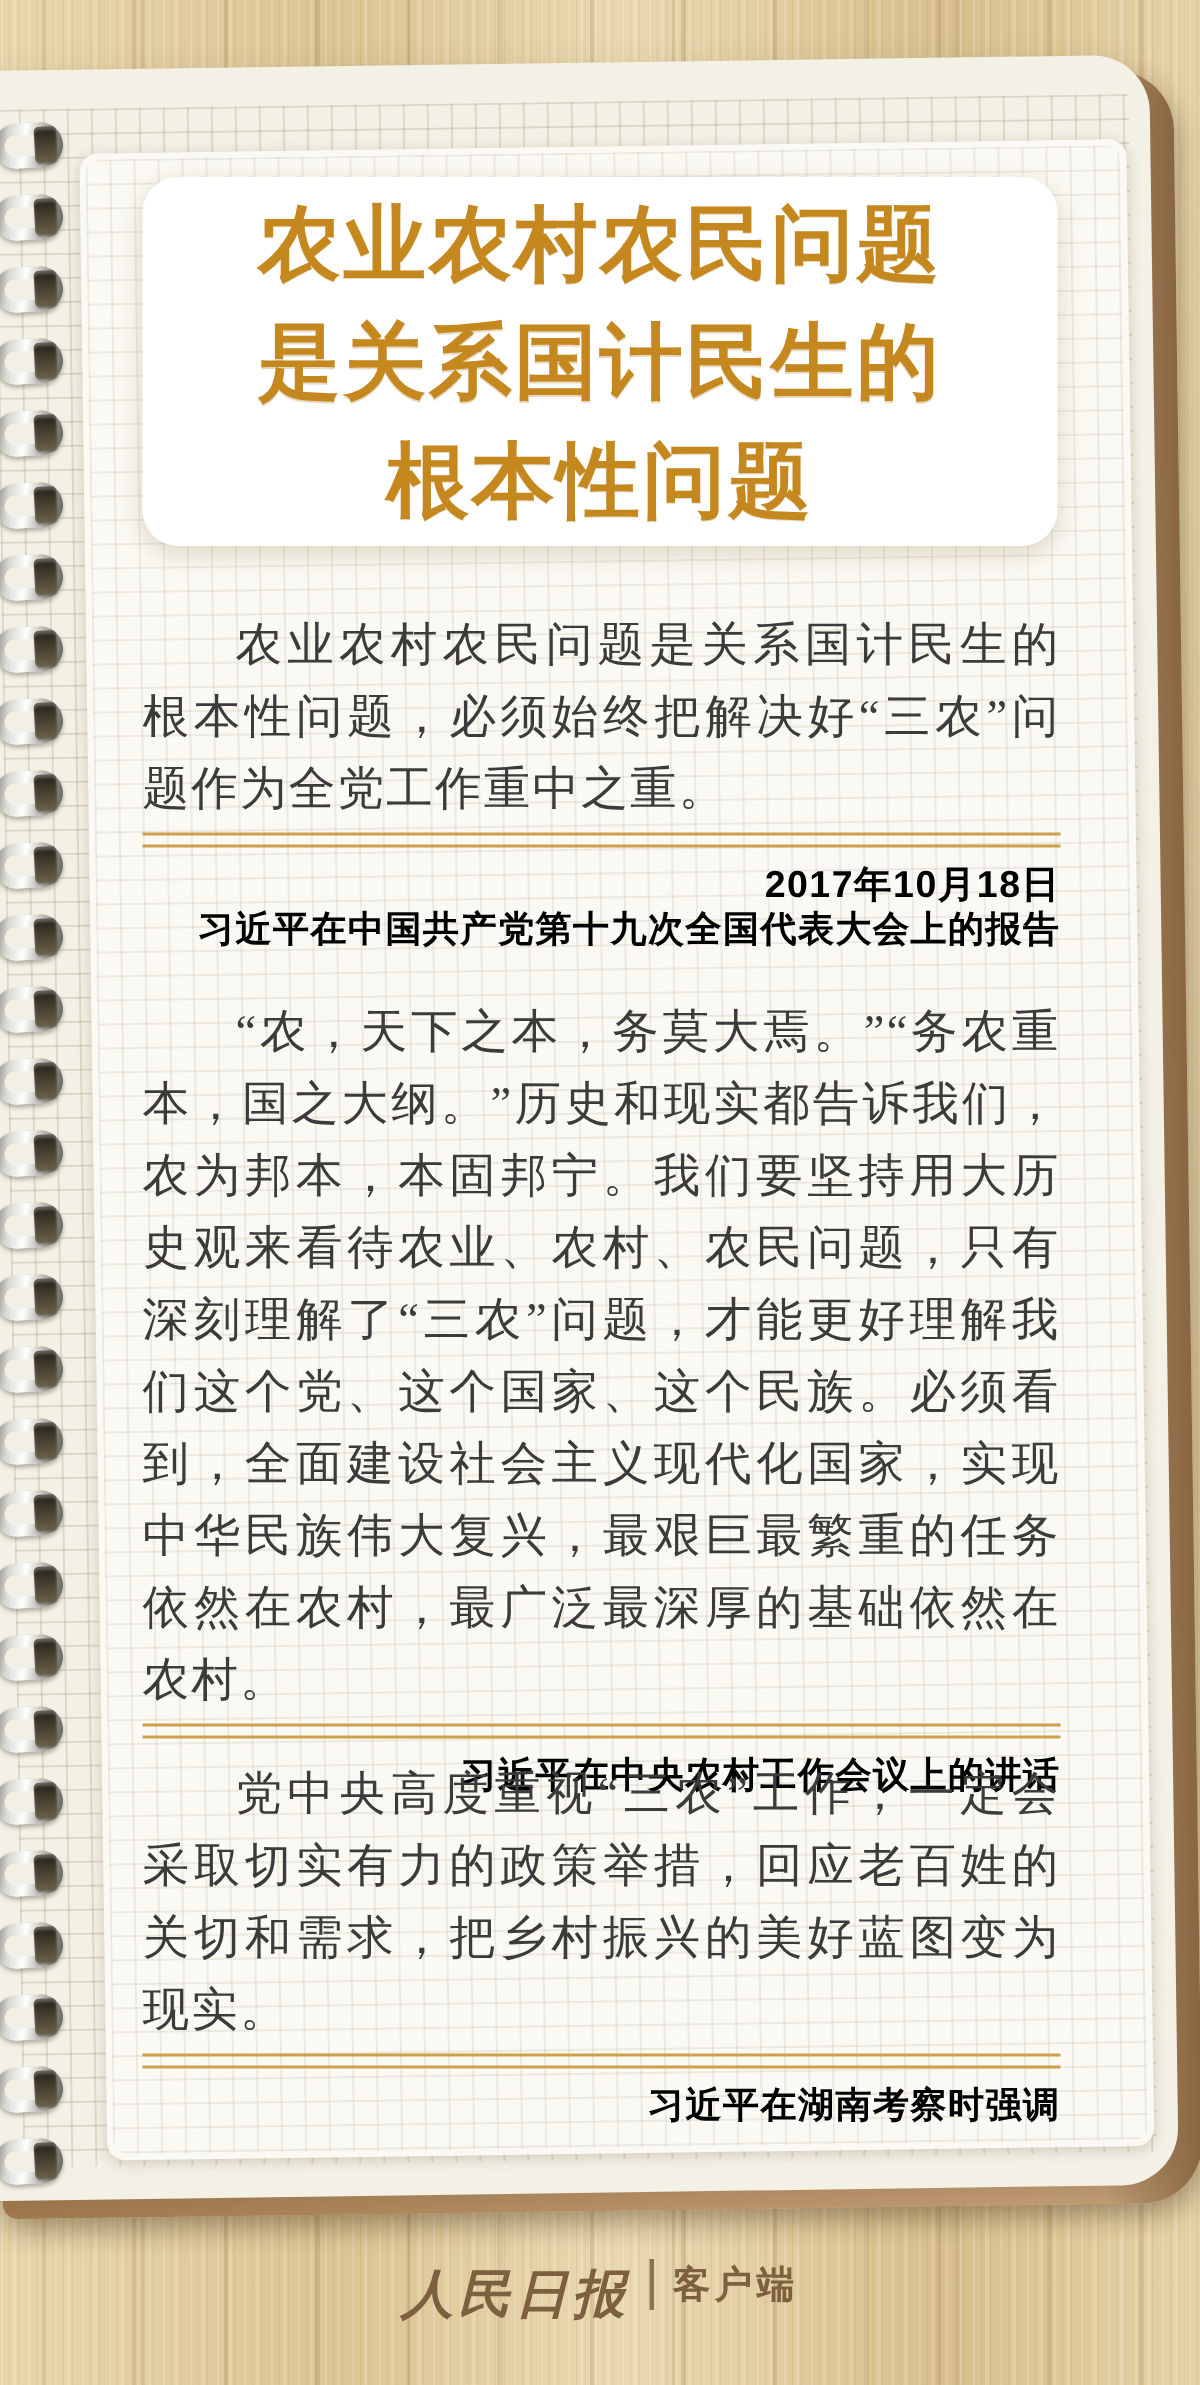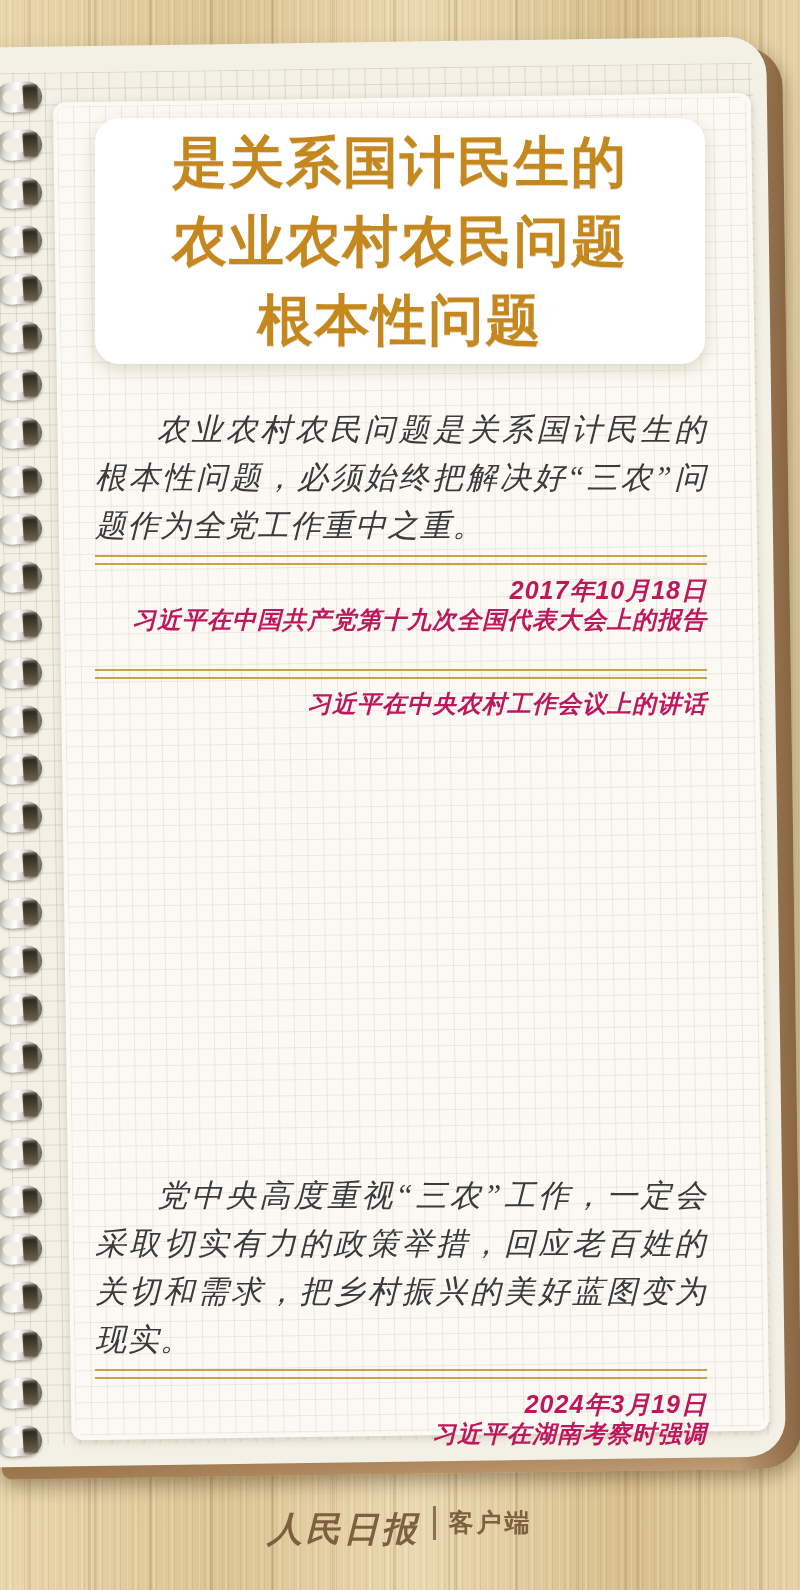--- a/index.html
+++ b/index.html
@@ -81,27 +81,27 @@
     color:#c4881e;white-space:nowrap;
     font-family:"Liberation Sans","DejaVu Sans",sans-serif;
     text-shadow:0 1px 0 rgba(160,105,15,.25);
   }
   
   .quote-block{position:absolute;left:95px;width:612px;z-index:4;display:flex;flex-direction:column;}
   #quote-0{top:406px;} #quote-1{top:664px;} #quote-2{top:1172px;}
   .quote-text{
     margin:0;font-family:"Liberation Serif","DejaVu Serif",serif;
     font-size:31px;line-height:48px;letter-spacing:1.5px;
-    color:#3b3b3b;text-align:justify;text-indent:2em;font-style:italic;
+    color:#3b3b3b;text-align:justify;text-indent:2em;
   }
   .separator{
     margin-top:5px;height:6px;
     border-top:2px solid #cda04a;border-bottom:2px solid #cda04a;
   }
-  .quote-meta{margin-top:10px;text-align:right;color:#be185d;font-weight:bold;font-style:italic;}
+  .quote-meta{margin-top:10px;text-align:right;color:#000000;font-weight:bold;}
   .quote-date{font-size:25px;line-height:30px;letter-spacing:1px;}
   .quote-source{font-size:24px;line-height:30px;letter-spacing:1px;}
   
   .footer{
     position:absolute;left:0;top:1506px;width:800px;z-index:3;
     display:flex;align-items:flex-start;justify-content:center;gap:13px;
     color:#7d6040;
   }
   .brand-script{
     font-family:"Liberation Serif","DejaVu Serif",serif;
@@ -113,46 +113,46 @@
 </head>
 <body>
 
 <div class="backing"></div>
 
 <div class="page">
   <div class="sheet"></div>
 </div>
 
 <div class="title-card">
+  <div class="title-line">农业农村农民问题</div>
   <div class="title-line">是关系国计民生的</div>
-  <div class="title-line">农业农村农民问题</div>
   <div class="title-line">根本性问题</div>
 </div>
 
 <div class="quote-block" id="quote-0">
   <p class="quote-text">农业农村农民问题是关系国计民生的根本性问题，必须始终把解决好“三农”问题作为全党工作重中之重。</p>
   <div class="separator"></div>
   <div class="quote-meta">
     <div class="quote-date">2017年10月18日</div>
     <div class="quote-source">习近平在中国共产党第十九次全国代表大会上的报告</div>
   </div>
 </div>
 
 <div class="quote-block" id="quote-1">
+  <p class="quote-text">“农，天下之本，务莫大焉。”“务农重本，国之大纲。”历史和现实都告诉我们，农为邦本，本固邦宁。我们要坚持用大历史观来看待农业、农村、农民问题，只有深刻理解了“三农”问题，才能更好理解我们这个党、这个国家、这个民族。必须看到，全面建设社会主义现代化国家，实现中华民族伟大复兴，最艰巨最繁重的任务依然在农村，最广泛最深厚的基础依然在农村。</p>
   <div class="separator"></div>
   <div class="quote-meta">
     <div class="quote-source">习近平在中央农村工作会议上的讲话</div>
   </div>
 </div>
 
 <div class="quote-block" id="quote-2">
   <p class="quote-text">党中央高度重视“三农”工作，一定会采取切实有力的政策举措，回应老百姓的关切和需求，把乡村振兴的美好蓝图变为现实。</p>
   <div class="separator"></div>
   <div class="quote-meta">
-    <div class="quote-date">2024年3月19日</div>
     <div class="quote-source">习近平在湖南考察时强调</div>
   </div>
 </div>
 
 <div class="binding">
     <div class="coil" style="top: 82px;">
       <div class="wire"></div>
       <div class="wire-gap"></div>
       <div class="slot"></div>
     </div>

